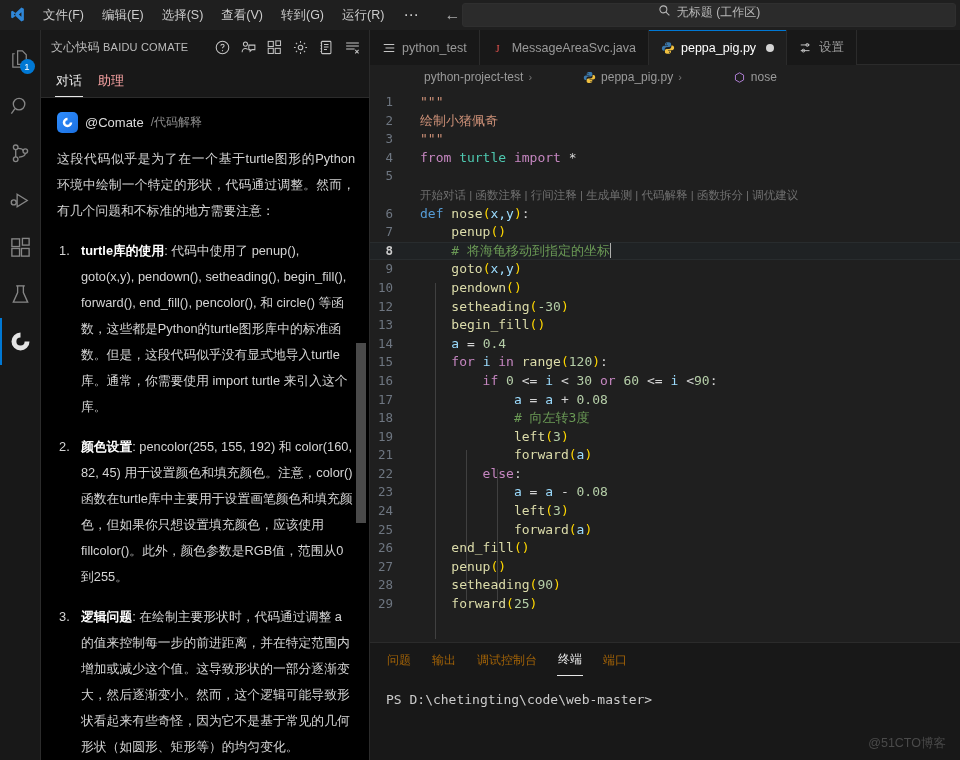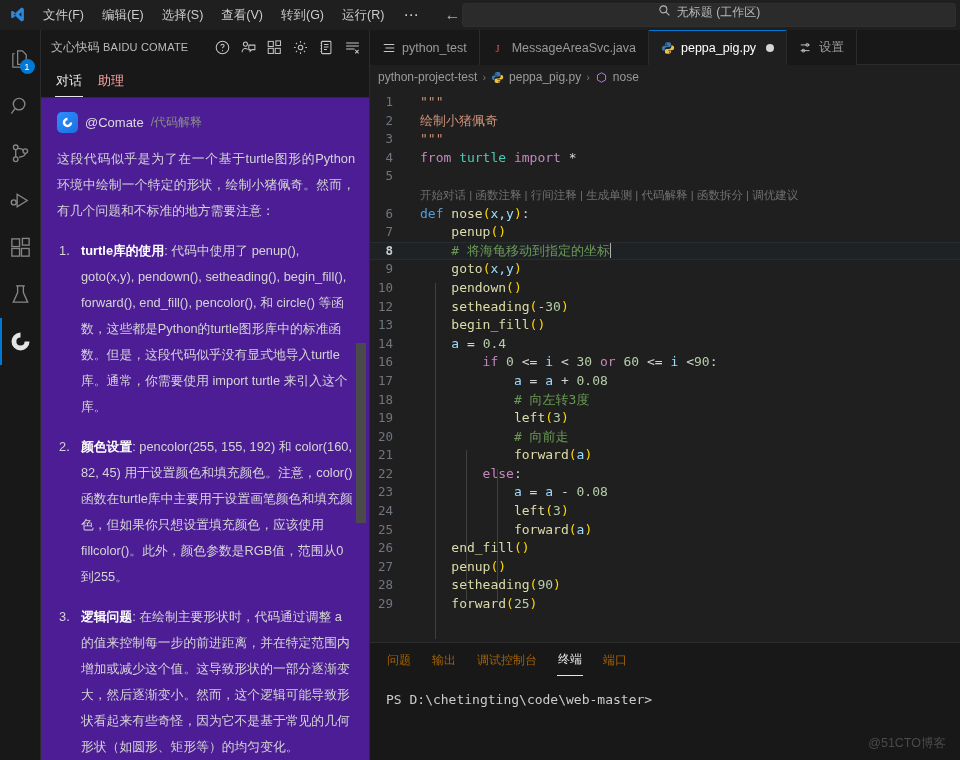--- a/index.html
+++ b/index.html
@@ -77,21 +77,21 @@
   .sb-actions span { width: 17px; height: 17px; color: #c5c5c5; display: block; }
   .sb-actions svg { width: 17px; height: 17px; display: block; }
   .sb-tabs {
     height: 34px; flex: 0 0 34px; display: flex; align-items: center; gap: 14px;
     padding: 0 14px; background: #181818; border-bottom: 1px solid #2b2b2b;
   }
   .sb-tab { font-size: 13px; color: #fca5a5; padding: 7px 1px 6px; cursor: pointer; }
   .sb-tab.active { color: #e7e7e7; border-bottom: 1px solid #e7e7e7; }
   .sb-body {
     flex: 1 1 auto; overflow: hidden; position: relative;
-    background: #4c1d95; padding: 14px 14px 0 16px;
+    background: #000000; padding: 14px 14px 0 16px;
   }
   .msg-head { display: flex; align-items: center; gap: 7px; margin-bottom: 13px; }
   .msg-avatar {
     width: 21px; height: 21px; border-radius: 5px;
     background: linear-gradient(135deg,#2f8eff 0%, #1a6fe0 100%);
     display: flex; align-items: center; justify-content: center; flex: 0 0 21px;
   }
   .msg-avatar svg { width: 13px; height: 13px; }
   .msg-author { font-size: 13px; color: #dcdcdc; }
   .msg-cmd { font-size: 12px; color: #8a8a8a; }
@@ -130,21 +130,21 @@
   .tab .ticon { width: 14px; height: 14px; display: flex; align-items: center; justify-content: center; }
   .tab .ticon svg { width: 14px; height: 14px; }
   .dirty { width: 8px; height: 8px; border-radius: 50%; background: #d4d4d4; margin-left: 4px; }
   .tabfill { flex: 1 1 auto; background: #181818; border-bottom: 1px solid #2b2b2b; }
 
   .breadcrumb {
     height: 24px; flex: 0 0 24px; display: flex; align-items: center; gap: 5px;
     padding: 0 0 0 8px; font-size: 12px; color: #9a9a9a; background: #1f1f1f;
   }
   .bc-sep { color: #767676; font-size: 11px; }
-  .bc-item { display: flex; align-items: center; gap: 5px; }
+  .bc-item { display: flex; align-items: center; gap: 5px; margin-left: 46px; }
   .bc-item svg { width: 13px; height: 13px; }
 
   .code-area {
     flex: 1 1 auto; background: #1f1f1f; overflow: hidden; position: relative;
     font-family: "DejaVu Sans Mono", "Liberation Mono", monospace;
     font-size: 13px; padding-top: 4px;
   }
   .cl { display: flex; height: 18.6px; line-height: 18.6px; white-space: pre; }
   .ln {
     width: 36px; flex: 0 0 36px; text-align: right; color: #6e7681;
@@ -343,21 +343,21 @@
         <div class="msg-head">
           <div class="msg-avatar">
             <svg viewBox="0 0 24 24">
                 <path fill="#ffffff" d="M12 3.2a8.8 8.8 0 1 0 8.8 8.8h-4.6a4.2 4.2 0 1 1-4.2-4.2z"></path>
               </svg>
           </div>
           <div class="msg-author">@Comate</div>
           <div class="msg-cmd">/代码解释</div>
         </div>
 
-        <div class="para">这段代码似乎是为了在一个基于turtle图形的Python环境中绘制一个特定的形状，绘制小猪佩奇。然而，有几个问题和不标准的地方需要注意：</div>
+        <div class="para">这段代码似乎是为了在一个基于turtle图形的Python环境中绘制一个特定的形状，代码通过调整。然而，有几个问题和不标准的地方需要注意：</div>
 
         <ol class="items">
           <li><b>turtle库的使用</b><span>: 代码中使用了 penup(), goto(x,y), pendown(), setheading(), begin_fill(), forward(), end_fill(), pencolor(), 和 circle() 等函数，这些都是Python的turtle图形库中的标准函数。但是，这段代码似乎没有显式地导入turtle库。通常，你需要使用 import turtle 来引入这个库。</span></li>
           <li><b>颜色设置</b><span>: pencolor(255, 155, 192) 和 color(160, 82, 45) 用于设置颜色和填充颜色。注意，color() 函数在turtle库中主要用于设置画笔颜色和填充颜色，但如果你只想设置填充颜色，应该使用 fillcolor()。此外，颜色参数是RGB值，范围从0到255。</span></li>
           <li><b>逻辑问题</b><span>: 在绘制主要形状时，代码通过调整 a 的值来控制每一步的前进距离，并在特定范围内增加或减少这个值。这导致形状的一部分逐渐变大，然后逐渐变小。然而，这个逻辑可能导致形状看起来有些奇怪，因为它不是基于常见的几何形状（如圆形、矩形等）的均匀变化。</span></li>
 
         </ol>
 
         <div class="sb-scroll"></div>
       </div>
@@ -441,25 +441,25 @@
               <div class="lens-body">开始对话 | 函数注释 | 行间注释 | 生成单测 | 代码解释 | 函数拆分 | 调优建议</div>
             </div>
             <div class="cl"><div class="ln">6</div><div class="ctext"><span class="s-kw2">def </span><span class="s-fn">nose</span><span class="s-paren">(</span><span class="s-var">x,y</span><span class="s-paren">)</span><span class="s-op">:</span></div></div>
             <div class="cl"><div class="ln">7</div><div class="ctext"><span class="s-fn">    penup</span><span class="s-paren">()</span></div></div>
             <div class="cl cur-line"><div class="ln cur">8</div><div class="ctext"><span class="s-cmt">    # 将海龟移动到指定的坐标</span><span class="caret"></span></div></div>
             <div class="cl"><div class="ln">9</div><div class="ctext"><span class="s-fn">    goto</span><span class="s-paren">(</span><span class="s-var">x,y</span><span class="s-paren">)</span></div></div>
             <div class="cl"><div class="ln">10</div><div class="ctext"><span class="s-fn">    pendown</span><span class="s-paren">()</span></div></div>
             <div class="cl"><div class="ln">12</div><div class="ctext"><span class="s-fn">    setheading</span><span class="s-paren">(</span><span class="s-num">-30</span><span class="s-paren">)</span></div></div>
             <div class="cl"><div class="ln">13</div><div class="ctext"><span class="s-fn">    begin_fill</span><span class="s-paren">()</span></div></div>
             <div class="cl"><div class="ln">14</div><div class="ctext"><span class="s-var">    a </span><span class="s-op">= </span><span class="s-num">0.4</span></div></div>
+            <div class="cl"><div class="ln">15</div><div class="ctext"><span class="s-kw">    for </span><span class="s-var">i </span><span class="s-kw">in </span><span class="s-fn">range</span><span class="s-paren">(</span><span class="s-num">120</span><span class="s-paren">)</span><span class="s-op">:</span></div></div>
             <div class="cl"><div class="ln">16</div><div class="ctext"><span class="s-kw">        if </span><span class="s-num">0 </span><span class="s-op">&lt;= </span><span class="s-var">i </span><span class="s-op">&lt; </span><span class="s-num">30 </span><span class="s-kw">or </span><span class="s-num">60 </span><span class="s-op">&lt;= </span><span class="s-var">i </span><span class="s-op">&lt;</span><span class="s-num">90</span><span class="s-op">:</span></div></div>
             <div class="cl"><div class="ln">17</div><div class="ctext"><span class="s-var">            a </span><span class="s-op">= </span><span class="s-var">a </span><span class="s-op">+ </span><span class="s-num">0.08</span></div></div>
             <div class="cl"><div class="ln">18</div><div class="ctext"><span class="s-cmt">            # 向左转3度</span></div></div>
             <div class="cl"><div class="ln">19</div><div class="ctext"><span class="s-fn">            left</span><span class="s-paren">(</span><span class="s-num">3</span><span class="s-paren">)</span></div></div>
-            <div class="cl"><div class="ln">20</div><div class="ctext"><span class="s-cmt">            # 向前走</span></div></div>
             <div class="cl"><div class="ln">21</div><div class="ctext"><span class="s-fn">            forward</span><span class="s-paren">(</span><span class="s-var">a</span><span class="s-paren">)</span></div></div>
             <div class="cl"><div class="ln">22</div><div class="ctext"><span class="s-kw">        else</span><span class="s-op">:</span></div></div>
             <div class="cl"><div class="ln">23</div><div class="ctext"><span class="s-var">            a </span><span class="s-op">= </span><span class="s-var">a </span><span class="s-op">- </span><span class="s-num">0.08</span></div></div>
             <div class="cl"><div class="ln">24</div><div class="ctext"><span class="s-fn">            left</span><span class="s-paren">(</span><span class="s-num">3</span><span class="s-paren">)</span></div></div>
             <div class="cl"><div class="ln">25</div><div class="ctext"><span class="s-fn">            forward</span><span class="s-paren">(</span><span class="s-var">a</span><span class="s-paren">)</span></div></div>
             <div class="cl"><div class="ln">26</div><div class="ctext"><span class="s-fn">    end_fill</span><span class="s-paren">()</span></div></div>
             <div class="cl"><div class="ln">27</div><div class="ctext"><span class="s-fn">    penup</span><span class="s-paren">()</span></div></div>
             <div class="cl"><div class="ln">28</div><div class="ctext"><span class="s-fn">    setheading</span><span class="s-paren">(</span><span class="s-num">90</span><span class="s-paren">)</span></div></div>
             <div class="cl"><div class="ln">29</div><div class="ctext"><span class="s-fn">    forward</span><span class="s-paren">(</span><span class="s-num">25</span><span class="s-paren">)</span></div></div>
           </div>

